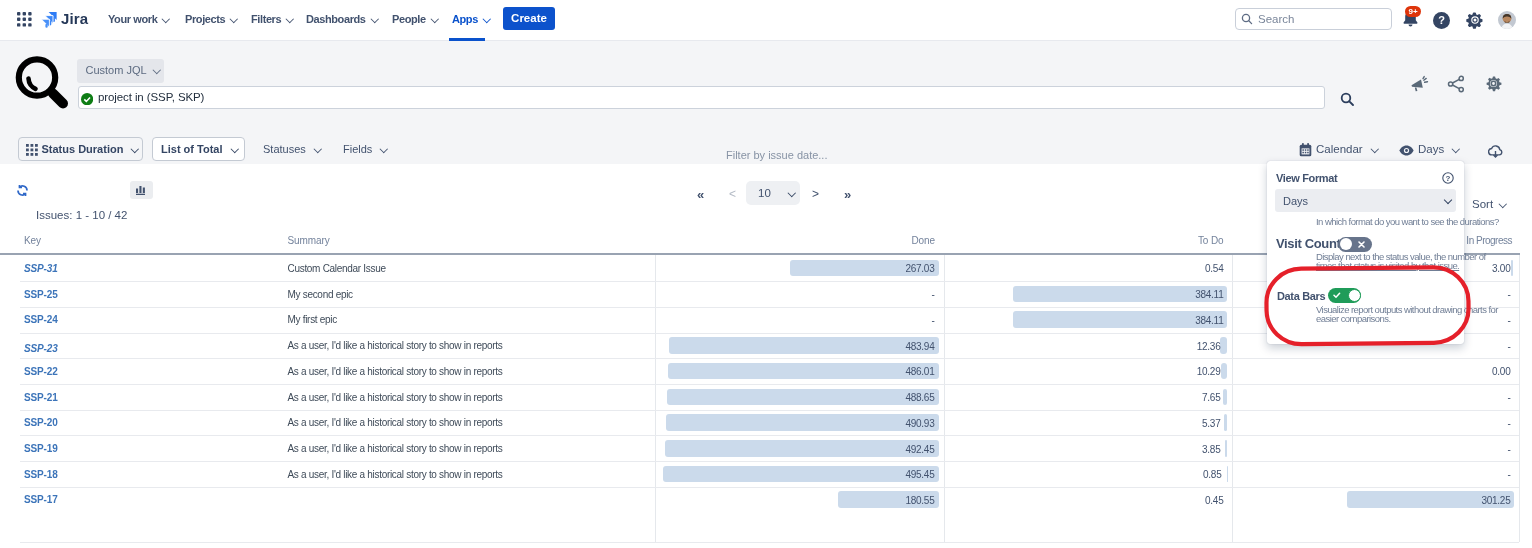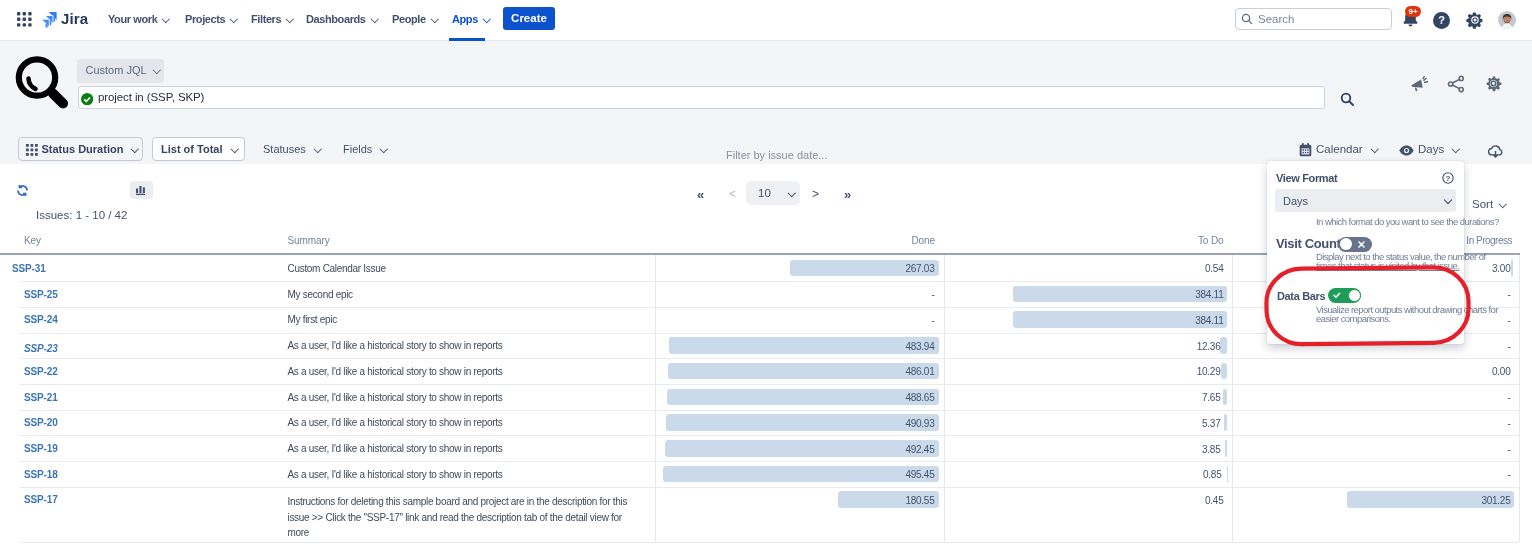--- a/index.html
+++ b/index.html
@@ -232,21 +232,21 @@
   <div class="rowline" style="top:306.7px;"></div>
   <div class="rowline" style="top:332.5px;"></div>
   <div class="rowline" style="top:358.2px;"></div>
   <div class="rowline" style="top:383.9px;"></div>
   <div class="rowline" style="top:409.6px;"></div>
   <div class="rowline" style="top:435.4px;"></div>
   <div class="rowline" style="top:461.1px;"></div>
   <div class="rowline" style="top:486.8px;"></div>
   <div class="rowline" style="top:541.6px;"></div>
 
-  <div class="key" style="left:12px;top:262.9px;">SSP-31</div>
+  <div class="key" style="left:24px;top:262.9px;font-style:italic;">SSP-31</div>
   <div class="summ" style="left:287.5px;top:262.9px;">Custom Calendar Issue</div>
   <div class="bar" style="left:790.2px;top:259.9px;width:148.8px;"></div>
   <div class="val" style="left:834.5px;top:263.4px;width:100px;">267.03</div>
   <div class="val" style="left:1123.5px;top:263.4px;width:100px;">0.54</div>
   <div class="bar" style="left:1511.1px;top:259.9px;width:1.7px;"></div>
   <div class="val" style="left:1410.5px;top:263.4px;width:100px;">3.00</div>
 
   <div class="key" style="left:24px;top:288.6px;">SSP-25</div>
   <div class="summ" style="left:287.5px;top:288.6px;">My second epic</div>
   <div class="val" style="left:834.5px;top:289.1px;width:100px;">-</div>
@@ -303,21 +303,20 @@
 
   <div class="key" style="left:24px;top:468.7px;">SSP-18</div>
   <div class="summ" style="left:287.5px;top:468.7px;">As a user, I'd like a historical story to show in reports</div>
   <div class="bar" style="left:663px;top:465.7px;width:276px;"></div>
   <div class="val" style="left:834.5px;top:469.2px;width:100px;">495.45</div>
   <div class="bar" style="left:1226.5px;top:465.7px;width:0.5px;"></div>
   <div class="val" style="left:1121.5px;top:469.2px;width:100px;">0.85</div>
   <div class="val" style="left:1410.5px;top:469.2px;width:100px;">-</div>
 
   <div class="key" style="left:24px;top:494.4px;">SSP-17</div>
-  <div class="summ" style="left:287.5px;top:494.4px;line-height:15.4px;">Instructions for deleting this sample board and project are in the description for this<br>issue &gt;&gt; Click the "SSP-17" link and read the description tab of the detail view for<br>more</div>
   <div class="bar" style="left:838.4px;top:491.4px;width:100.6px;"></div>
   <div class="val" style="left:834.5px;top:494.9px;width:100px;">180.55</div>
   <div class="val" style="left:1123.5px;top:494.9px;width:100px;">0.45</div>
   <div class="bar" style="left:1346.7px;top:491.4px;width:167.8px;"></div>
   <div class="val" style="left:1410.5px;top:494.9px;width:100px;">301.25</div>
 
   <div class="abs" style="left:1267px;top:161px;width:197px;height:183px;background:#fff;border-radius:3px;box-shadow:0 4px 10px rgba(9,30,66,0.22),0 0 1px rgba(9,30,66,0.3);"></div>
   <div class="abs" style="left:1276px;top:171.5px;font-size:11px;font-weight:700;color:#42526e;letter-spacing:-0.35px;">View Format</div>
   <svg class="abs" style="left:1442px;top:172px" width="12" height="12" viewBox="0 0 12 12">
       <circle cx="6" cy="6" r="5.2" fill="none" stroke="#42526e" stroke-width="1.1"></circle>

